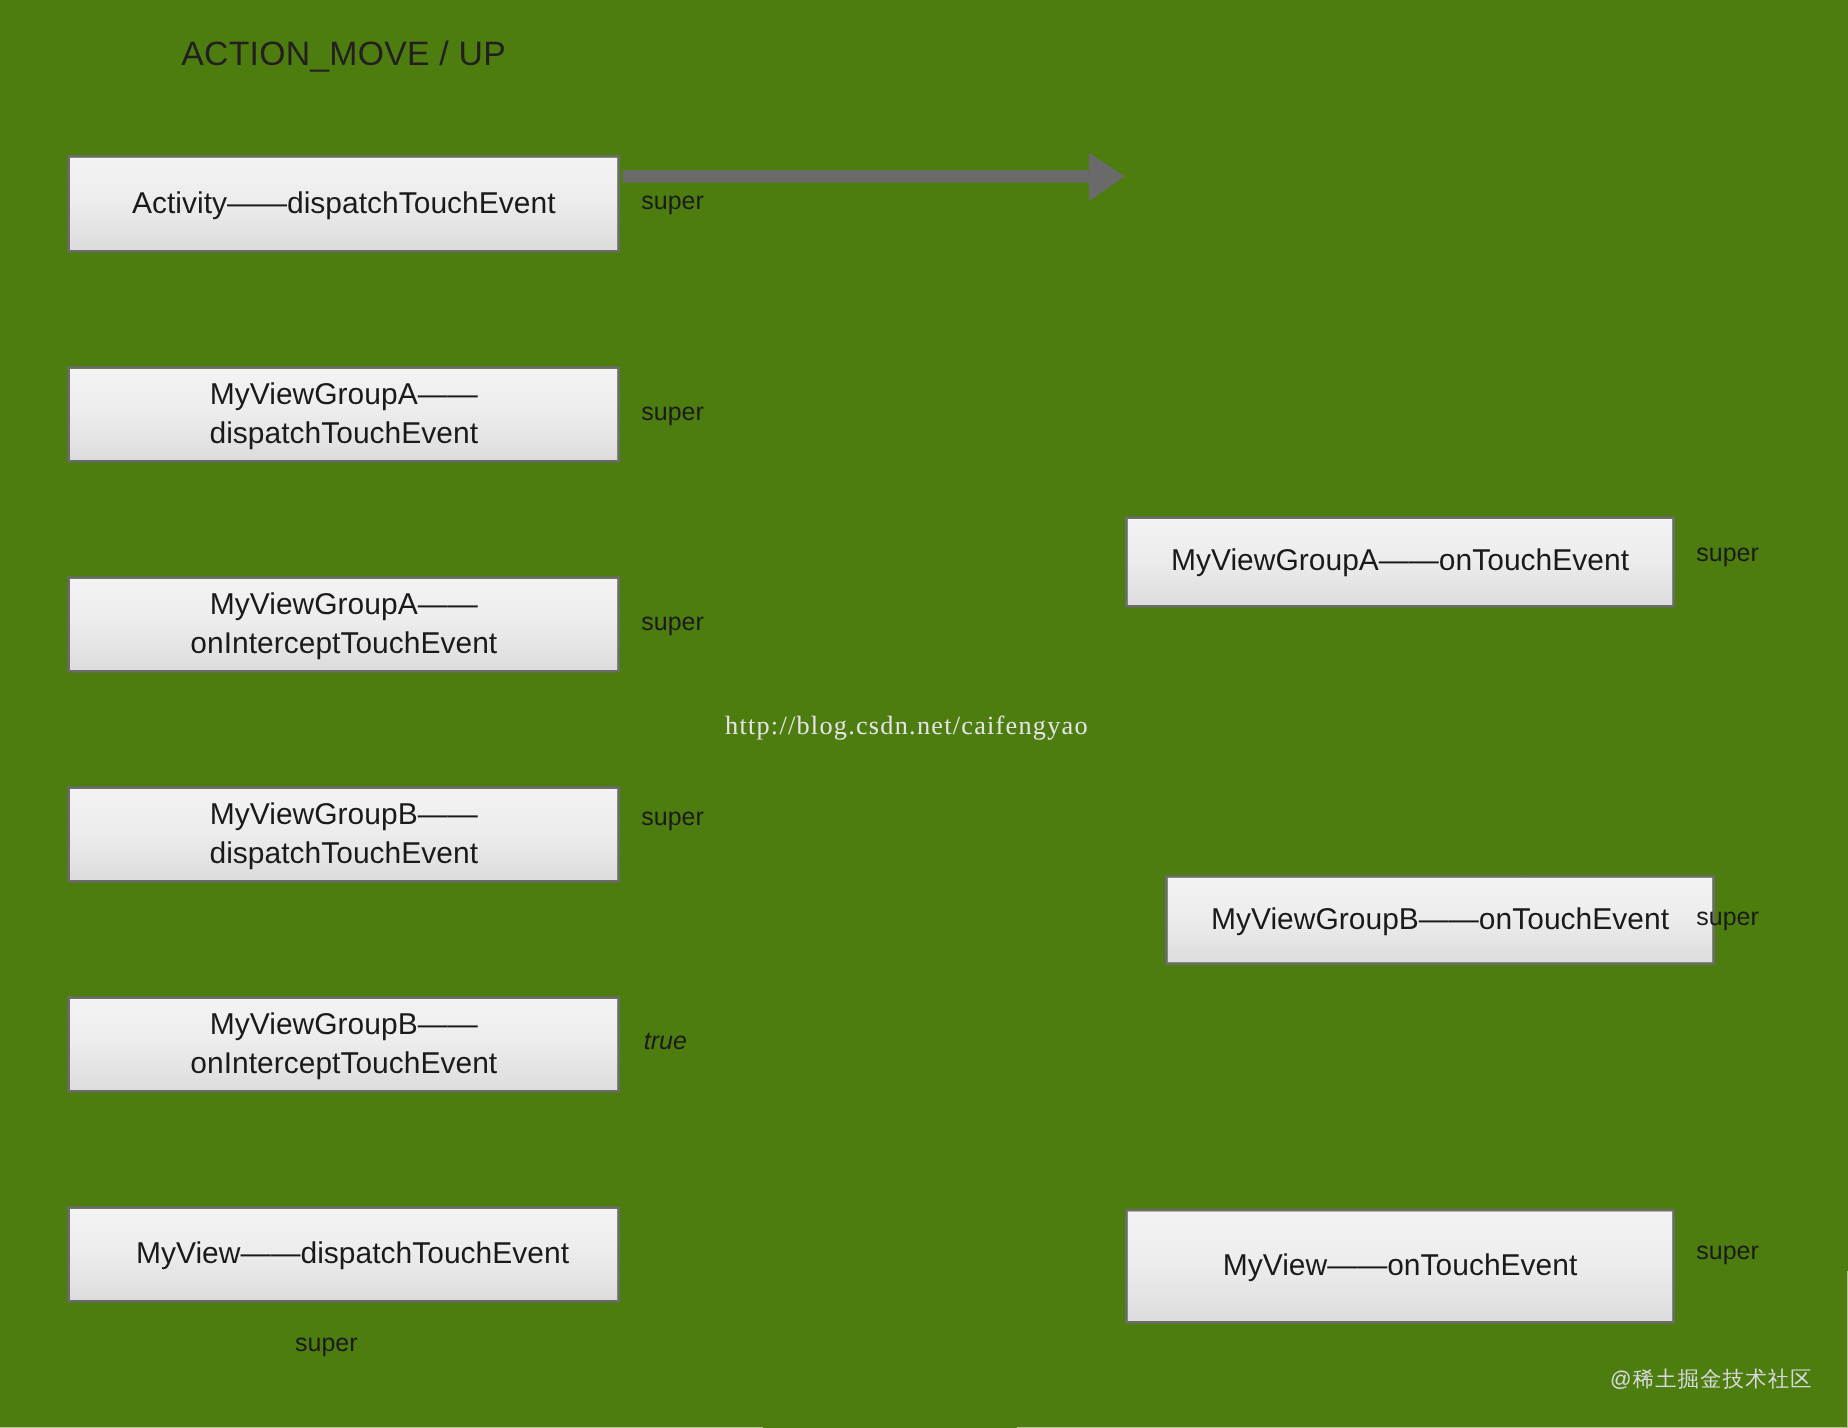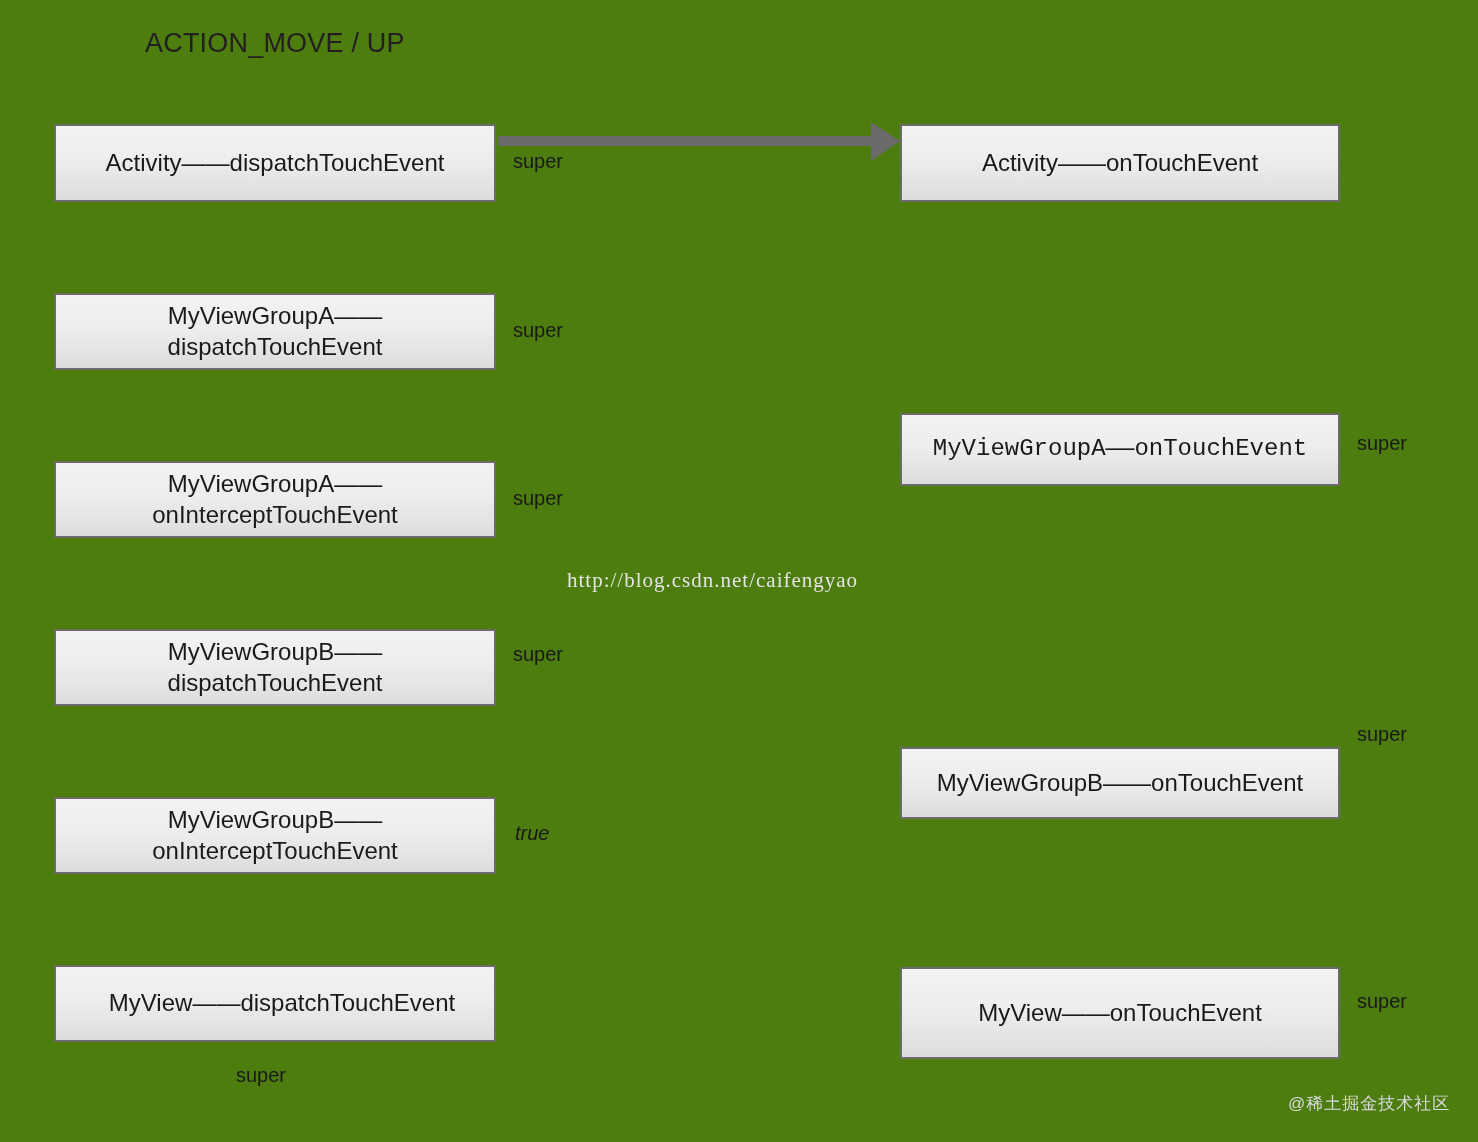--- a/index.html
+++ b/index.html
@@ -60,21 +60,21 @@
   }
 
   
   .arrow {
     position: absolute;
   }
 
   
   .watermark-url {
     position: absolute;
-    left: 567px;
+    left: 580px;
     top: 568px;
     font-family: "Liberation Serif", serif;
     font-size: 21px;
     letter-spacing: 1px;
     color: #e4e4e6;
     white-space: nowrap;
   }
   .watermark-brand {
     position: absolute;
     left: 1288px;
@@ -97,50 +97,47 @@
     <span class="node-text">Activity——dispatchTouchEvent</span>
   </div>
 
   <svg class="arrow" style="left:498px; top:120px; width:404px; height:44px;" viewBox="0 0 404 44">
     <rect x="0" y="16" width="378" height="10" fill="#6a6a6a"></rect>
     <polygon points="373,2 402,21 373,41" fill="#6a6a6a"></polygon>
   </svg>
 
   <div class="edge-label" style="left:513px; top:150px;">super</div>
 
-  <div class="node" style="left:900px; top:124px; width:440px; height:78px;">
-    <span class="node-text">Activity——onTouchEvent</span>
-  </div>
 
   <div class="node" style="left:54px; top:293px; width:442px; height:77px;">
     <span class="node-text">MyViewGroupA——
 dispatchTouchEvent</span>
   </div>
   <div class="edge-label" style="left:513px; top:319px;">super</div>
 
-  <div class="node" style="left:900px; top:413px; width:440px; height:73px;font-family:Liberation Mono, monospace;">
+  <div class="node" style="left:900px; top:413px; width:440px; height:73px;">
     <span class="node-text">MyViewGroupA——onTouchEvent</span>
   </div>
   <div class="edge-label" style="left:1357px; top:432px;">super</div>
 
   <div class="node" style="left:54px; top:461px; width:442px; height:77px;">
     <span class="node-text">MyViewGroupA——
 onInterceptTouchEvent</span>
   </div>
   <div class="edge-label" style="left:513px; top:487px;">super</div>
 
   <div class="watermark-url">http://blog.csdn.net/caifengyao</div>
 
   <div class="node" style="left:54px; top:629px; width:442px; height:77px;">
     <span class="node-text">MyViewGroupB——
 dispatchTouchEvent</span>
   </div>
   <div class="edge-label" style="left:513px; top:643px;">super</div>
 
-  <div class="node" style="left:900px; top:700px; width:440px; height:72px;margin-top:47px;">
+  <div class="node" style="left:932px; top:700px; width:440px; height:72px;">
     <span class="node-text">MyViewGroupB——onTouchEvent</span>
   </div>
   <div class="edge-label" style="left:1357px; top:723px;">super</div>
 
   <div class="node" style="left:54px; top:797px; width:442px; height:77px;">
     <span class="node-text">MyViewGroupB——
 onInterceptTouchEvent</span>
   </div>
   <div class="edge-label" style="left:515px; top:822px;font-style:italic;">true</div>
 

